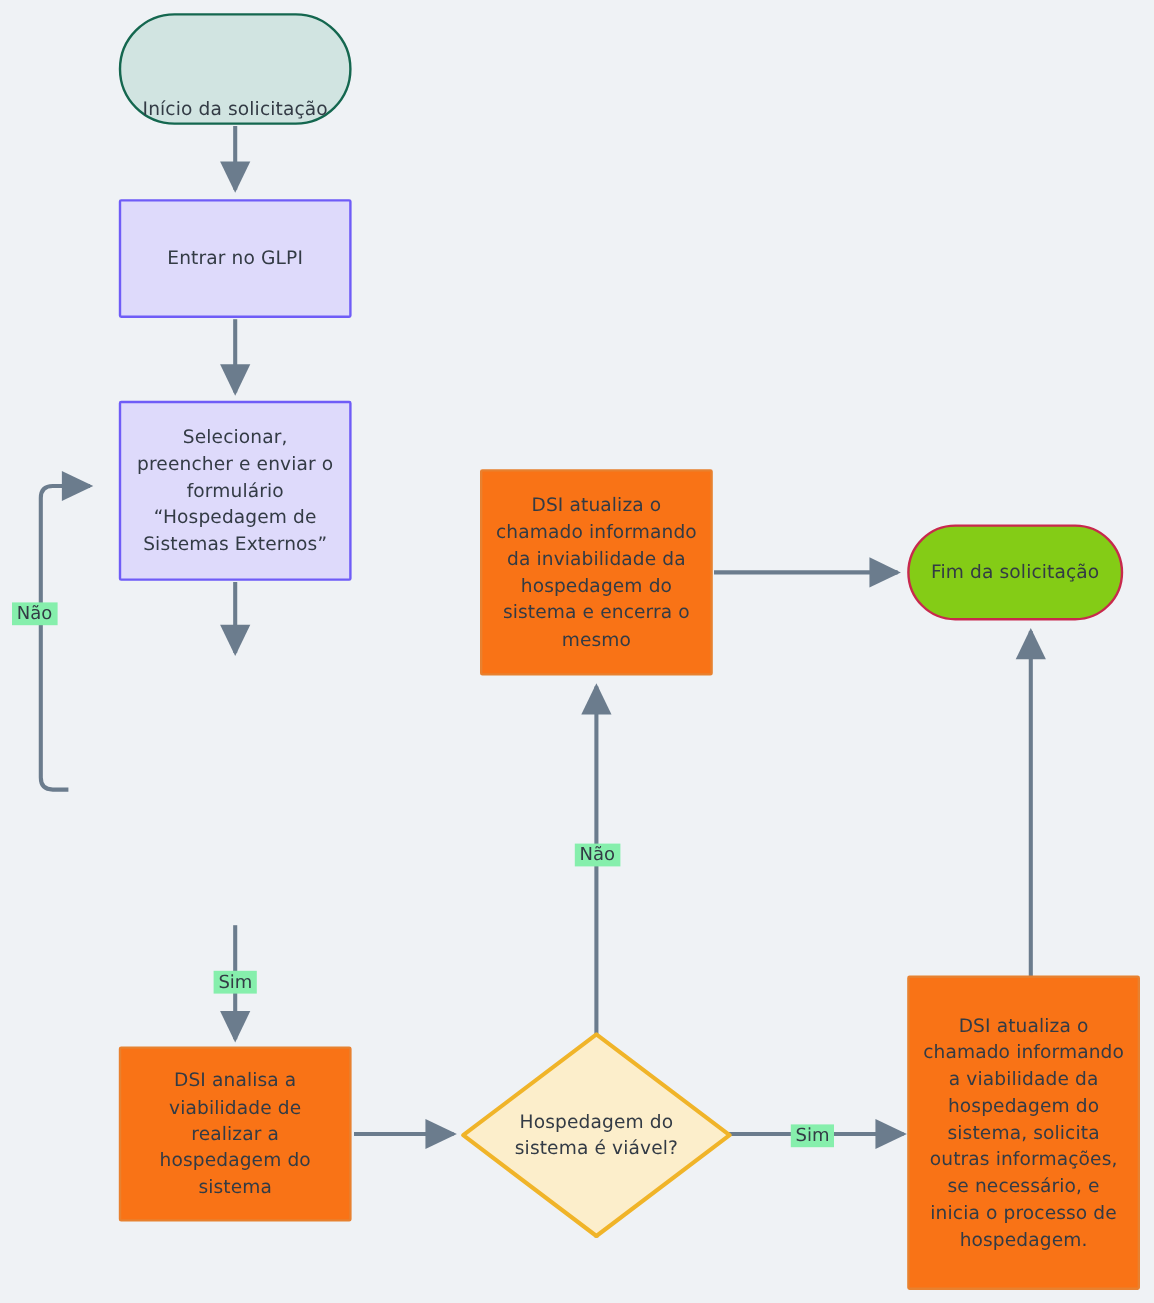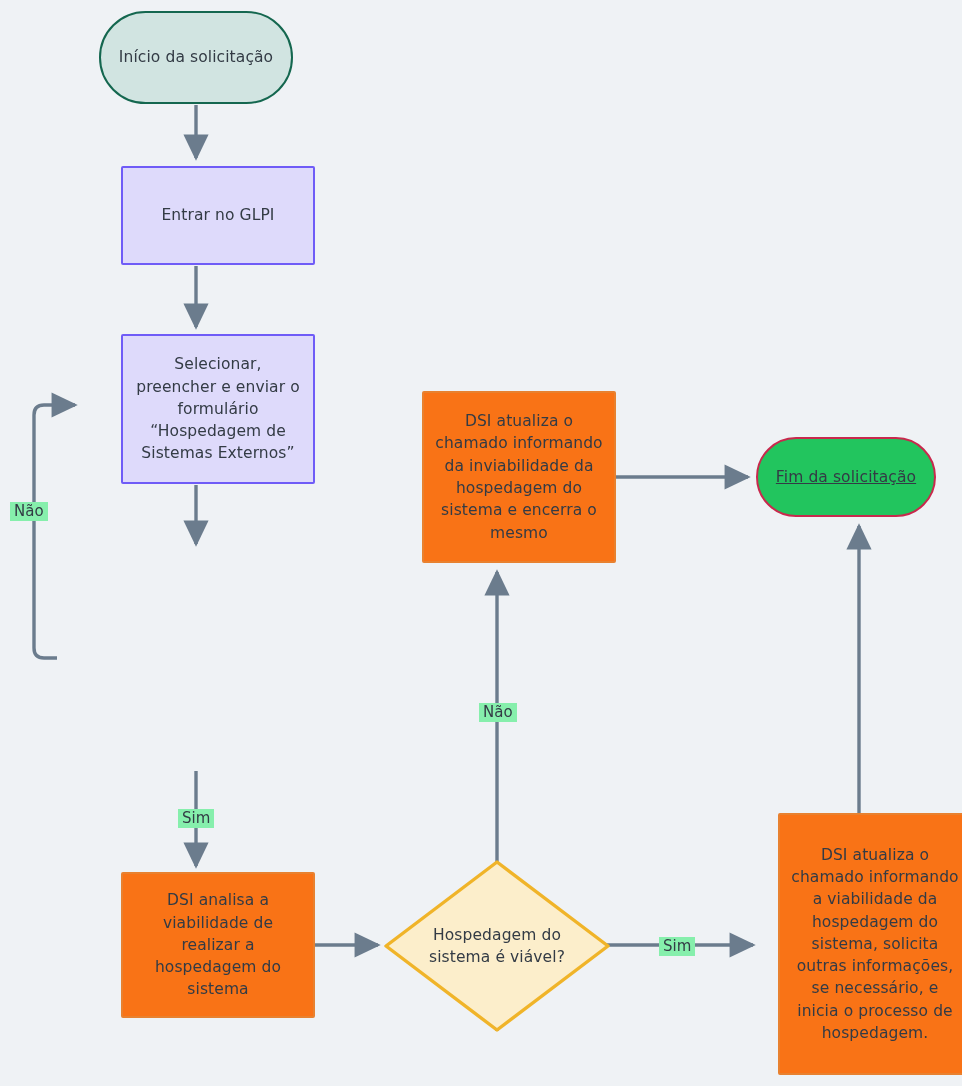--- a/index.html
+++ b/index.html
@@ -47,30 +47,28 @@
   .node.terminator {
     border-radius: 999px;
     border-width: 2px;
     border-style: solid;
   }
   .node.start {
     background: #d1e4e1;
     border-color: #14674f;
   }
   .node.end {
-    background: #22c55e;
+    background: #84cc16;
     border-color: #c8294d;
-    text-decoration: underline;
   }
   
   .node.process {
     border-width: 2px;
     border-style: solid;
     border-radius: 2px;
-    margin-left: 22px;
   }
   .node.purple {
     background: #dedafb;
     border-color: #6f5cf7;
   }
   .node.orange {
     background: #f97316;
     border-color: #e8812f;
   }
   
@@ -126,21 +124,21 @@
       <path d="M497,1031 L497,572" marker-end="url(#ah)"></path>
 
       <path d="M598,945 L753,945" marker-end="url(#ah)"></path>
 
       <path d="M595,477 L748,477" marker-end="url(#ah)"></path>
 
       <path d="M859,816 L859,526" marker-end="url(#ah)"></path>
     </g>
   </svg>
 
-  <div class="node terminator start" style="left:99px; top:11px; width:194px; height:93px;">
+  <div class="node terminator start" style="left:99px; top:11px; width:194px; height:93px;align-items:flex-end;">
     <span class="label">Início da solicitação</span>
   </div>
 
   <div class="node process purple" style="left:99px; top:166px; width:194px; height:99px;">
     <span class="label">Entrar no GLPI</span>
   </div>
 
   <div class="node process purple" style="left:99px; top:334px; width:194px; height:150px;justify-content:flex-end;">
     <span class="label">Selecionar,
 preencher e enviar o

